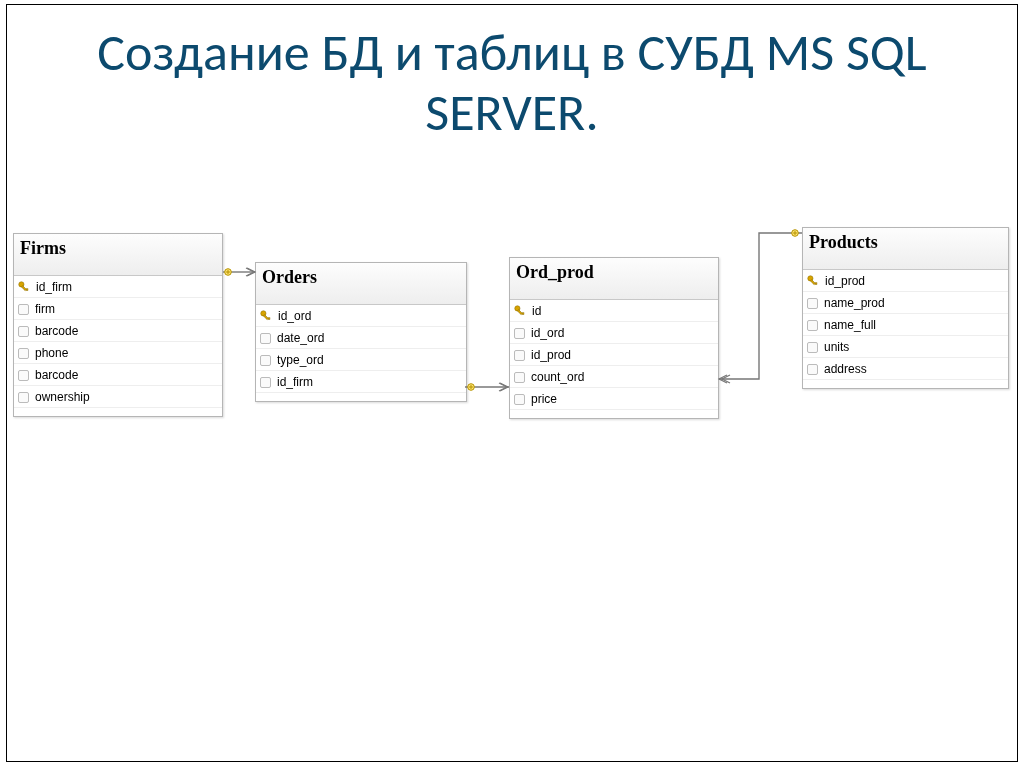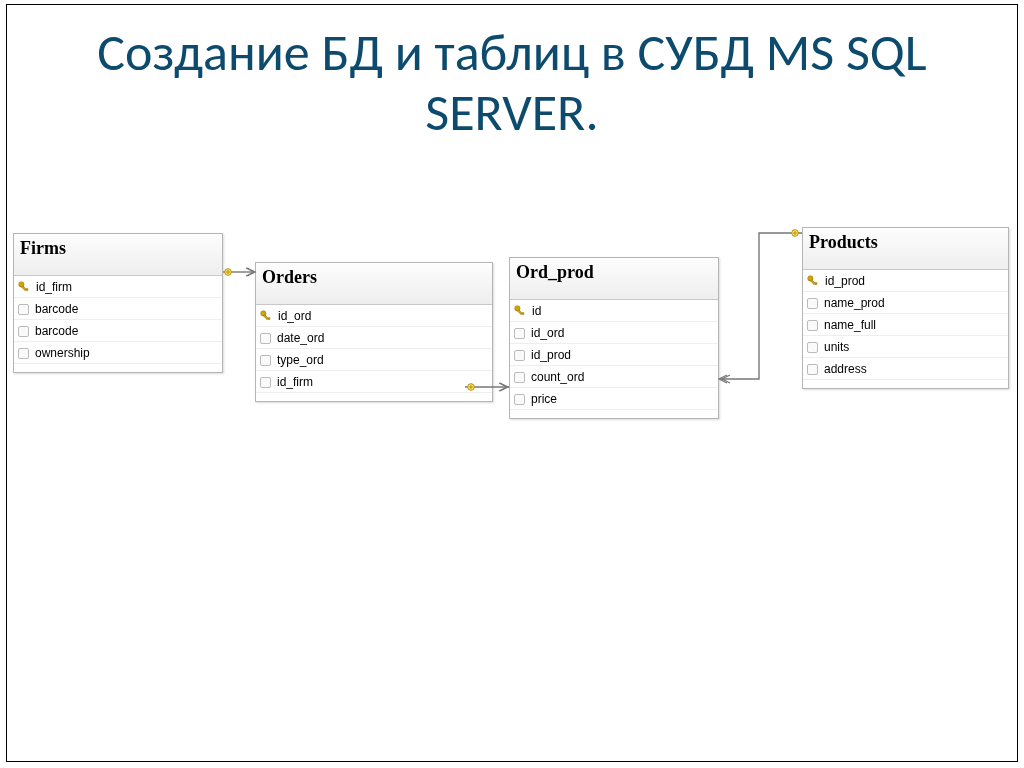--- a/index.html
+++ b/index.html
@@ -106,34 +106,42 @@
                 <circle cx="5" cy="5" r="3"></circle>
                 <rect x="6.5" y="6.5" width="6" height="2" transform="rotate(45 6.5 6.5)"></rect>
                 <rect x="10.5" y="10" width="2" height="2"></rect>
               </g>
             </svg>
           </span>
         <span class="col-name">id_firm</span>
       </div>
       <div class="tb-row">
           <span class="ico-null"></span>
+          <span class="col-name">firm</span>
+        </div>
+      <div class="tb-row">
+          <span class="ico-null"></span>
           <span class="col-name">barcode</span>
         </div>
       <div class="tb-row">
           <span class="ico-null"></span>
+          <span class="col-name">phone</span>
+        </div>
+      <div class="tb-row">
+          <span class="ico-null"></span>
           <span class="col-name">barcode</span>
         </div>
       <div class="tb-row">
           <span class="ico-null"></span>
           <span class="col-name">ownership</span>
         </div>
       <div class="tb-gap"></div>
     </div>
 
-    <div class="table-box" style="left:248px; top:257px; width:238px;">
+    <div class="table-box" style="left:248px; top:257px; width:212px;">
       <div class="tb-header">Orders</div>
       <div class="tb-row">
         <span class="ico">
             <svg viewBox="0 0 16 16">
               <g fill="#d8a400" stroke="#8a6b00" stroke-width=".6">
                 <circle cx="5" cy="5" r="3"></circle>
                 <rect x="6.5" y="6.5" width="6" height="2" transform="rotate(45 6.5 6.5)"></rect>
                 <rect x="10.5" y="10" width="2" height="2"></rect>
               </g>
             </svg>

